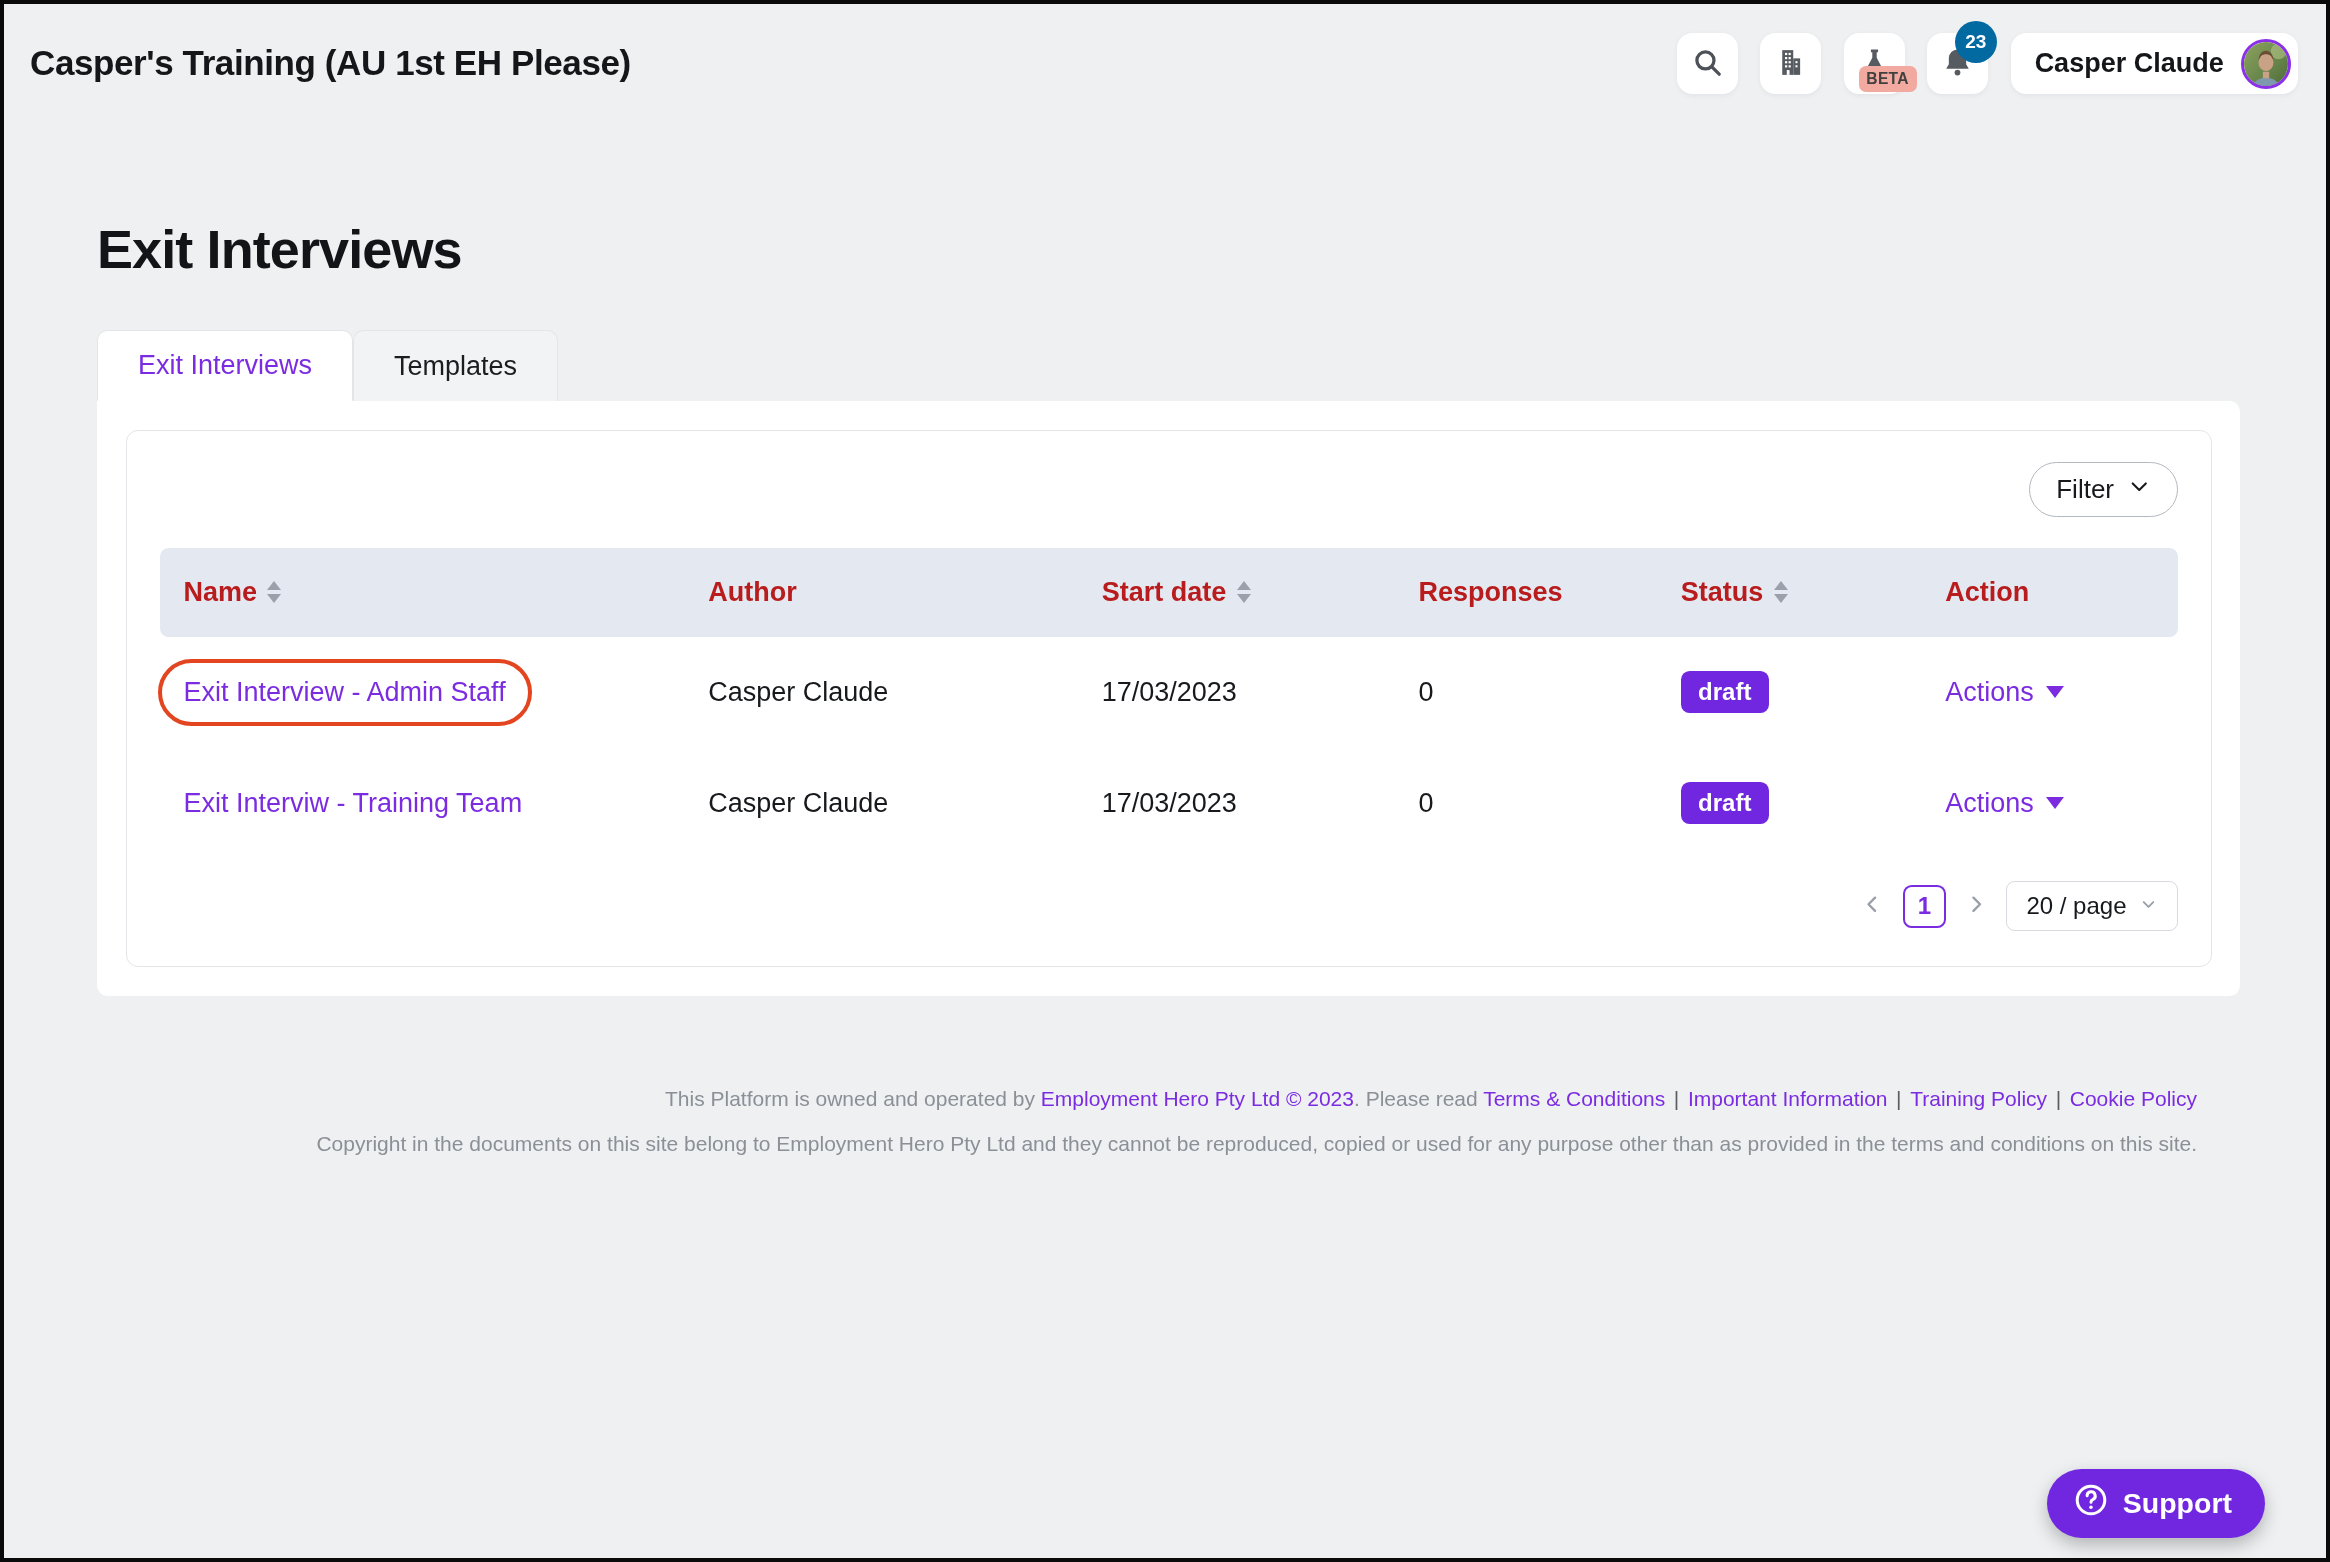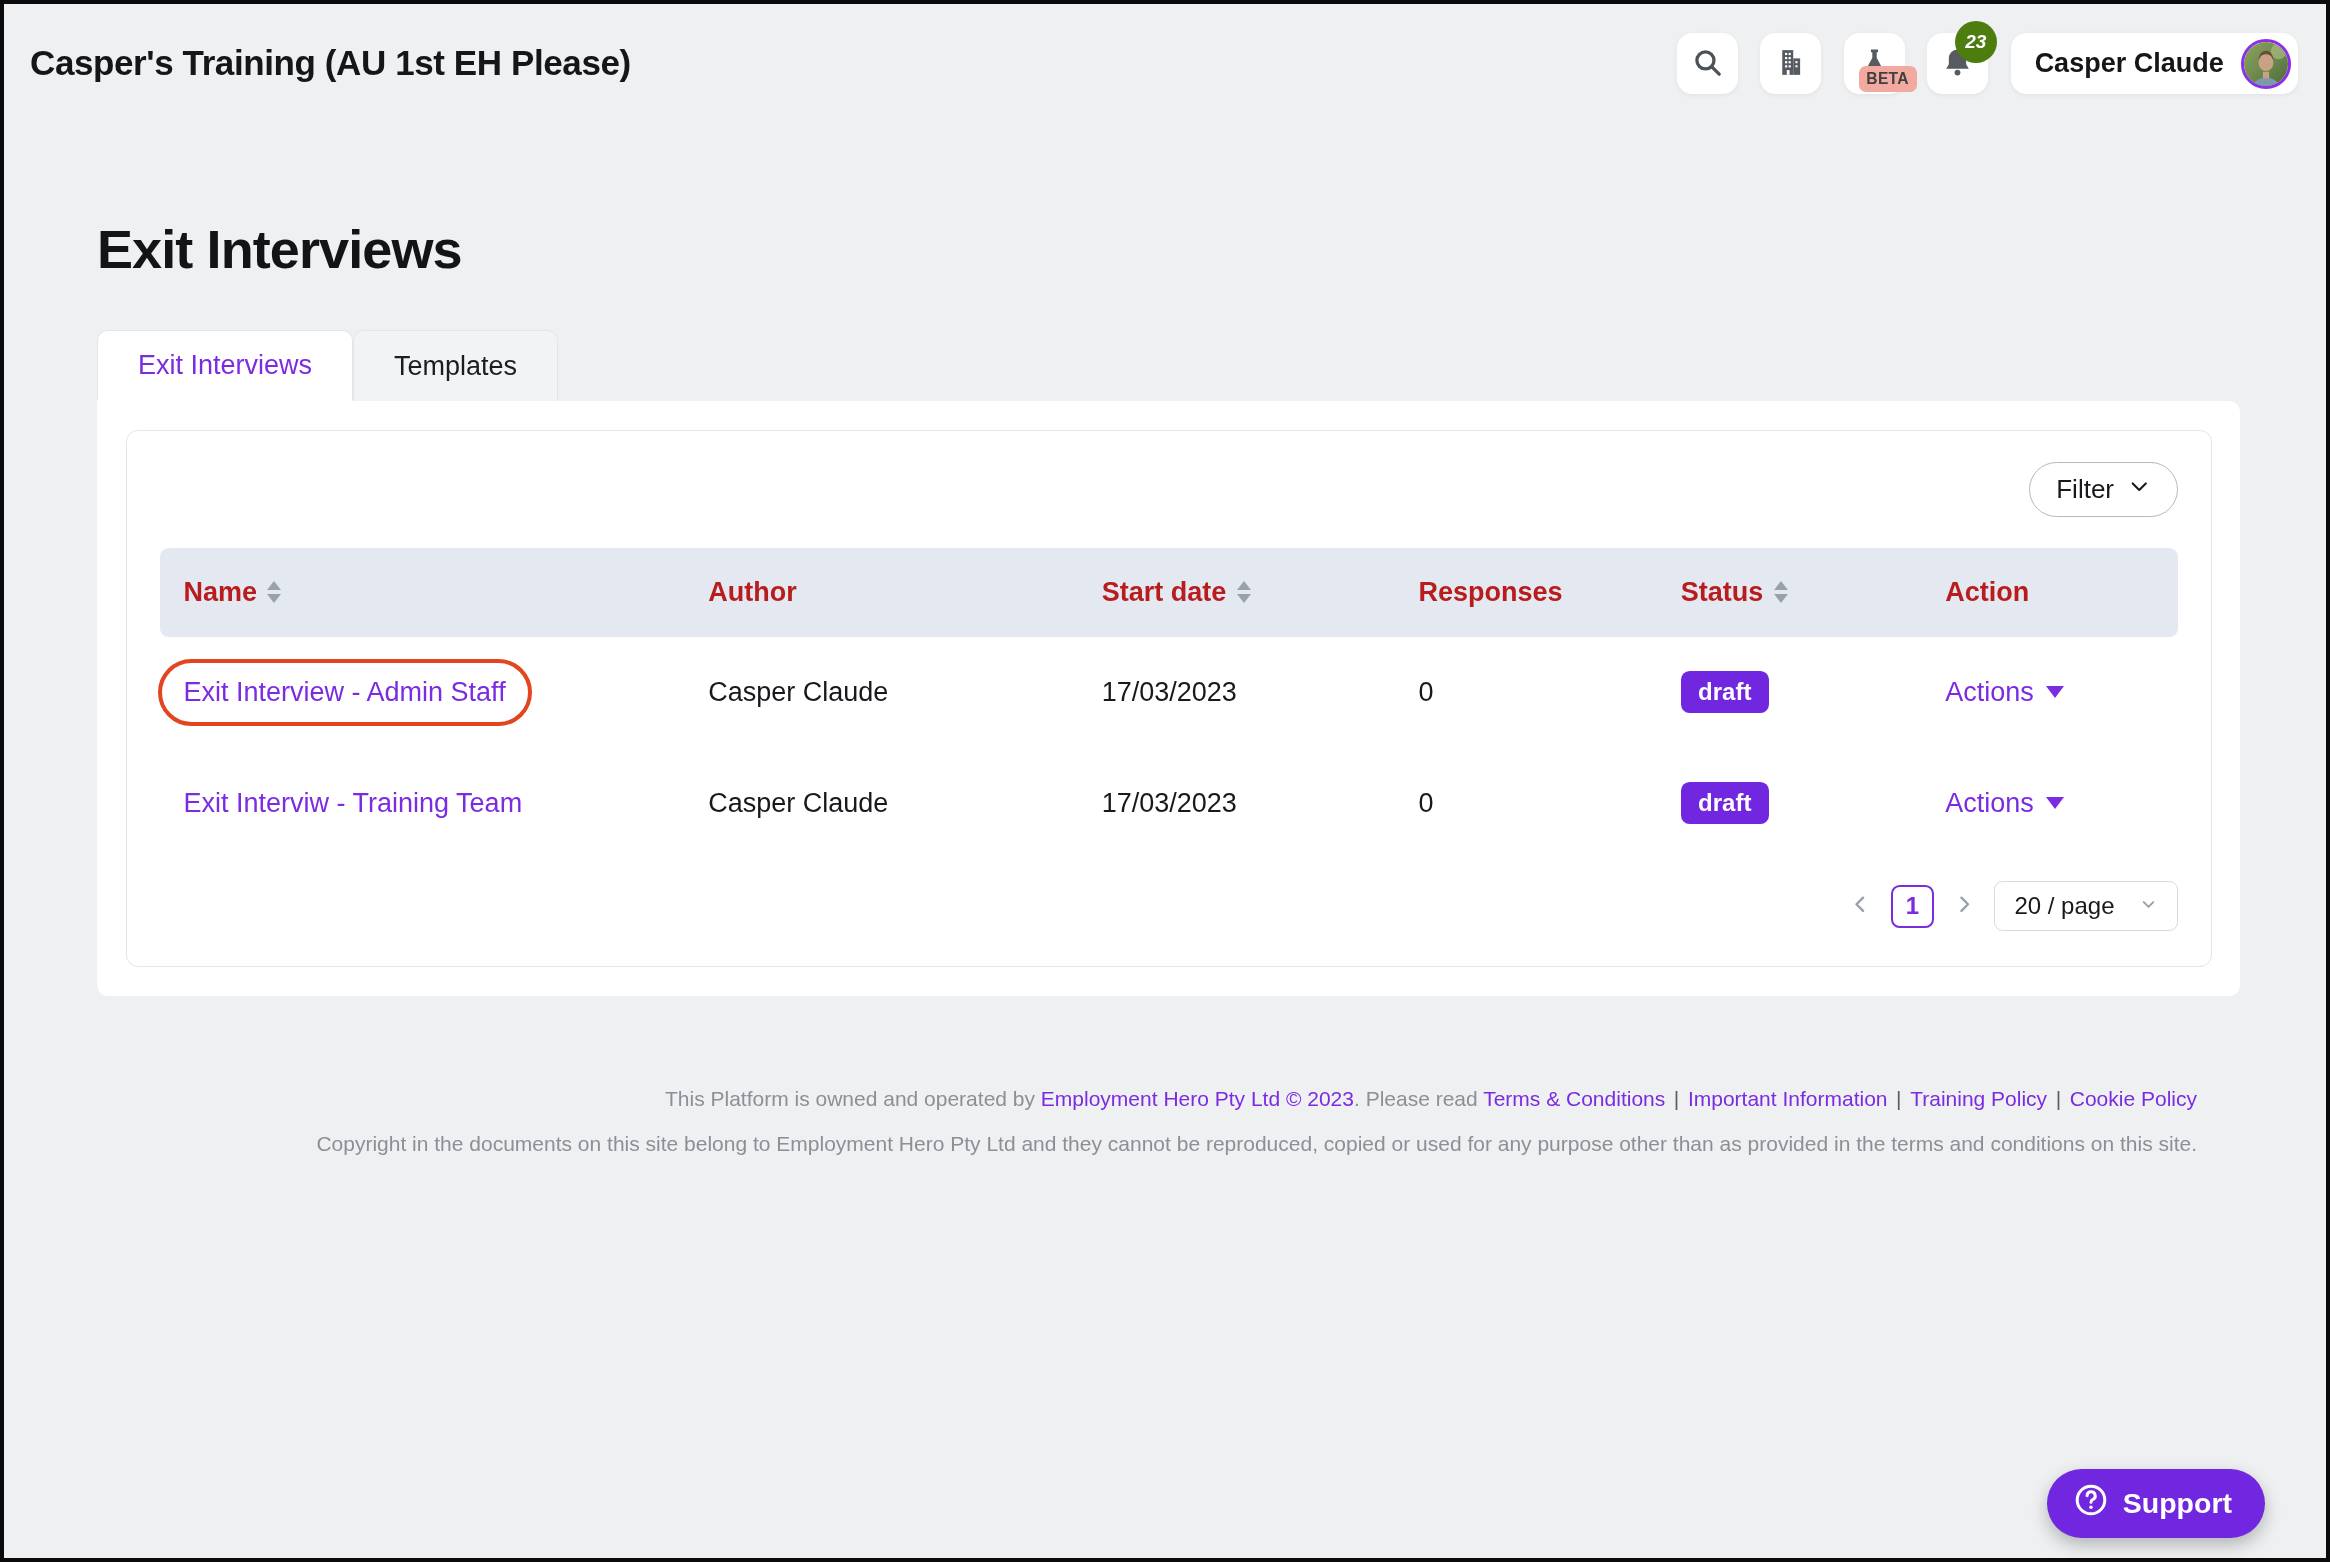--- a/index.html
+++ b/index.html
@@ -20,22 +20,22 @@
     background:#fff; border-radius:15.6px; display:flex; align-items:center; justify-content:center;
     box-shadow:0 1.7px 5.2px rgba(20,25,40,.05);
   }
   .icon-btn svg{ width:33px; height:33px; }
   .beta-badge{
     position:absolute; bottom:1.7px; right:-12px; background:#f2a99f; color:#404040;
     font-size:15.6px; font-weight:700; padding:4.3px 7.8px; border-radius:7px; letter-spacing:0.3px;
   }
   .notif-badge{
     position:absolute; top:-12px; right:-8.6px; width:42px; height:42px; border-radius:50%;
-    background:#4d7c0f; color:#fff; font-size:19px; font-weight:700;
-    display:flex; align-items:center; justify-content:center;font-style:italic;
+    background:#0369a1; color:#fff; font-size:19px; font-weight:700;
+    display:flex; align-items:center; justify-content:center;
   }
   .profile-btn{
     height:61px; border:none; cursor:pointer; background:#fff; border-radius:15.6px;
     display:flex; align-items:center; gap:17.3px; padding:0 7px 0 24px;
     box-shadow:0 1.7px 5.2px rgba(20,25,40,.05);
   }
   .profile-name{ font-size:27px; font-weight:700; color:#141619; }
   .avatar{
     width:50px; height:50px; border-radius:50%; border:3.5px solid #8b2fe8; overflow:hidden;
     display:block; flex:none;
@@ -92,21 +92,21 @@
   
   .pagination{ display:flex; justify-content:flex-end; align-items:center; gap:19px; margin-top:22.5px; }
   .pg-chev{ background:none; border:none; cursor:pointer; display:flex; align-items:center; }
   .pg-chev svg{ width:22.5px; height:22.5px; }
   .page-box{
     width:43px; height:43px; border:2.2px solid #7b2ce1; border-radius:8.6px; background:#fff;
     color:#7b2ce1; font-size:24px; font-weight:700; display:flex; align-items:center; justify-content:center; cursor:pointer;
   }
   .page-size{
     height:50px; border:1.3px solid #d6d9de; border-radius:8.6px; background:#fff; cursor:pointer;
-    display:flex; align-items:center; gap:24px; padding:0 19px; font-size:24px; color:#17191c;
+    display:flex; align-items:center; gap:12px; padding:0 19px; font-size:24px; color:#17191c;
   }
   .page-size svg{ width:19px; height:19px; }
   
   .footer{ margin-top:80px; text-align:right; padding-right:43px; font-size:21px; color:#8b9097; line-height:45px; }
   .footer a{ color:#7b2ce1; text-decoration:none; cursor:pointer; }
   .sep{ color:#5a5e64; padding:0 8.6px; }
   
   .support-btn{
     position:absolute; right:61px; bottom:20px; height:69px; padding:0 33px 0 26px;
     background:#7127e0; border:none; border-radius:35px; cursor:pointer;

